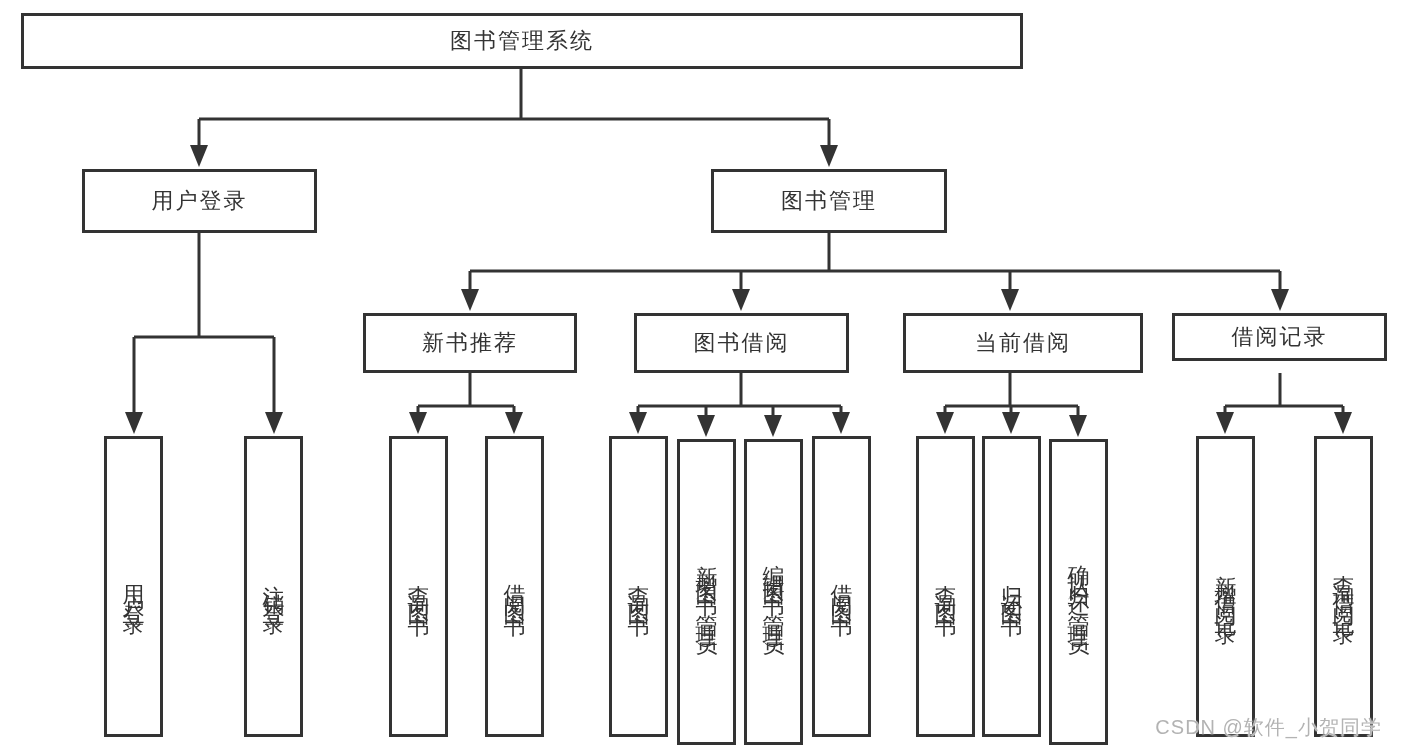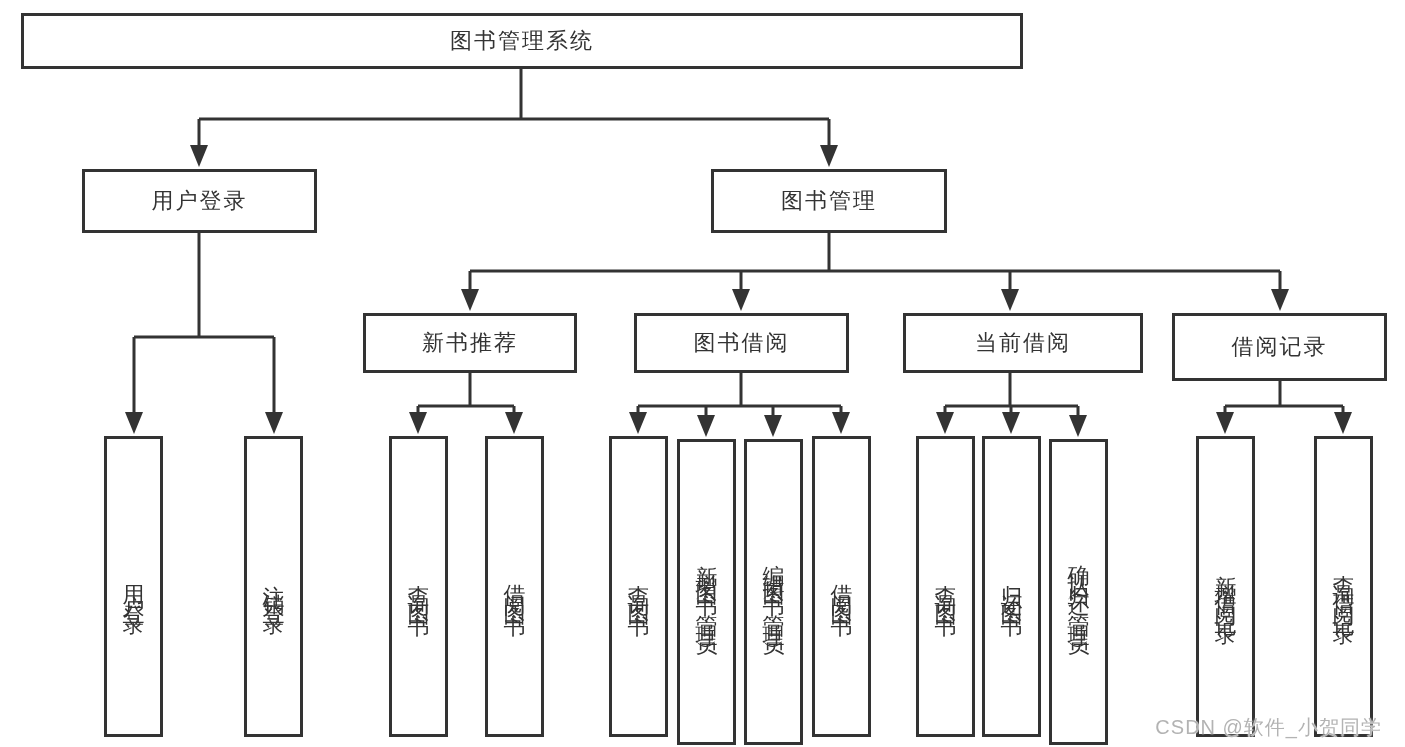--- a/index.html
+++ b/index.html
@@ -85,21 +85,21 @@
 
   <div class="node hnode" style="left:363px;top:313px;width:214px;height:60px;">
     <span>新书推荐</span>
   </div>
   <div class="node hnode" style="left:634px;top:313px;width:215px;height:60px;">
     <span>图书借阅</span>
   </div>
   <div class="node hnode" style="left:903px;top:313px;width:240px;height:60px;">
     <span>当前借阅</span>
   </div>
-  <div class="node hnode" style="left:1172px;top:313px;width:215px;height:68px;">
+  <div class="node hnode" style="left:1172px;top:313px;width:215px;height:48px;">
     <span>借阅记录</span>
   </div>
 
   <div class="node leaf" style="left:104px;">
     <span>用户登录</span>
   </div>
   <div class="node leaf" style="left:244px;">
     <span>注销登录</span>
   </div>
 

